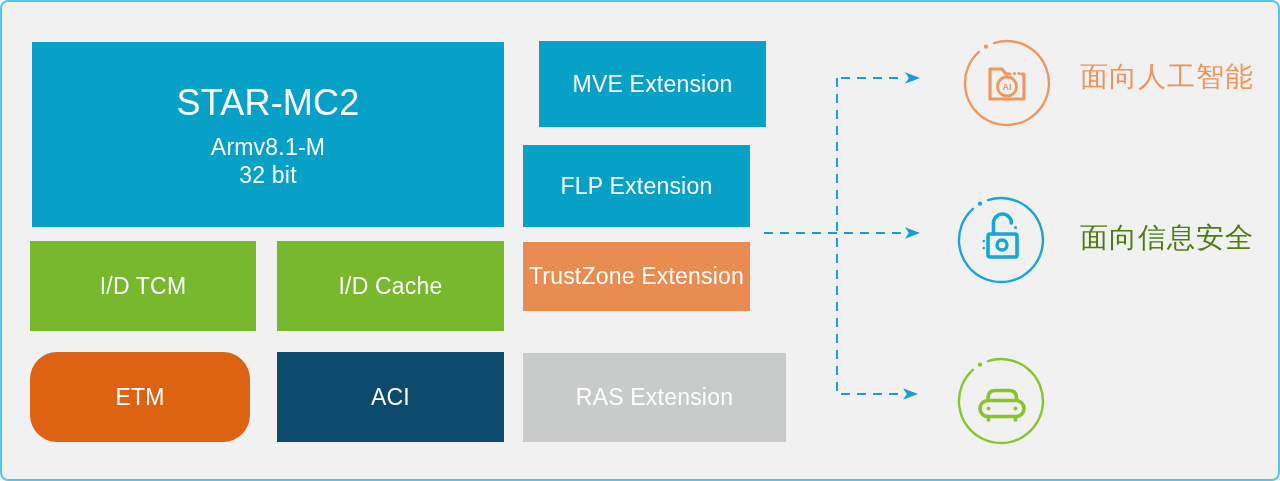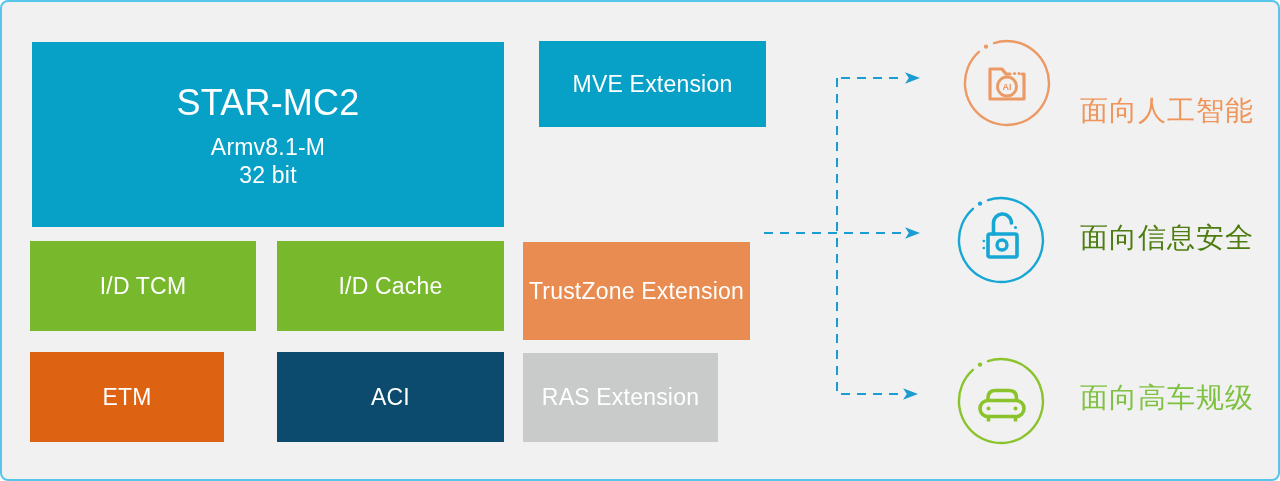--- a/index.html
+++ b/index.html
@@ -35,24 +35,24 @@
   .orange-dark  { background: #DD6212; }
   .orange-light { background: #E98C52; }
   .gray-dark    { background: #0c4a6e; }
   .gray-light   { background: #C9CACA; }
 
   .b-star     { left: 30px;  top: 40px;  width: 472px; height: 185px; flex-direction: column; }
   .b-mve      { left: 521px; top: 39px;  width: 227px; height: 86px; margin-left: 16px; }
   .b-flp      { left: 521px; top: 143px; width: 227px; height: 82px; }
   .b-idtcm    { left: 28px;  top: 239px; width: 226px; height: 90px; }
   .b-idcache  { left: 275px; top: 239px; width: 227px; height: 90px; }
-  .b-trustzone{ left: 521px; top: 240px; width: 227px; height: 98px; }
-  .b-etm      { left: 28px;  top: 350px; width: 194px; height: 90px; }
+  .b-trustzone{ left: 521px; top: 240px; width: 227px; height: 69px; }
+  .b-etm      { left: 28px;  top: 350px; width: 220px; height: 90px; border-radius: 27px; }
   .b-aci      { left: 275px; top: 350px; width: 227px; height: 90px; }
-  .b-ras      { left: 521px; top: 351px; width: 195px; height: 89px; }
+  .b-ras      { left: 521px; top: 351px; width: 263px; height: 89px; }
 
   .main-title {
     font-size: 36px;
     line-height: 44px;
     margin-bottom: 8px;
   }
   .main-sub {
     font-size: 23px;
     line-height: 28px;
   }
@@ -75,36 +75,37 @@
 
   .target-label {
     position: absolute;
     left: 1078px;
     font-size: 28px;
     line-height: 34px;
     letter-spacing: 1px;
     white-space: nowrap;
     user-select: none;
   }
-  .label-ai   { top: 58px;  color: #F0945A; margin-top: 34px; }
+  .label-ai   { top: 58px;  color: #F0945A; }
   .label-sec  { top: 219px; color: #4d7c0f; }
   .label-auto { top: 379px; color: #7FC140; }
 </style>
 </head>
 <body>
 
 <div class="canvas">
 
   <div class="block teal b-star">
     <div class="main-title">STAR-MC2</div>
     <div class="main-sub">Armv8.1-M</div>
     <div class="main-sub">32 bit</div>
   </div>
 
   <div class="block teal b-mve">MVE Extension</div>
+  <div class="block teal b-flp">FLP Extension</div>
   <div class="block green b-idcache">I/D Cache</div>
   <div class="block green b-idtcm">I/D TCM</div>
   <div class="block orange-light b-trustzone">TrustZone Extension</div>
   <div class="block orange-dark b-etm">ETM</div>
   <div class="block gray-dark b-aci">ACI</div>
   <div class="block gray-light b-ras">RAS Extension</div>
 
   <svg class="arrows" viewBox="0 0 1276 477" xmlns="http://www.w3.org/2000/svg">
     <g stroke="#1B9DD1" stroke-width="2" fill="none" stroke-dasharray="9 7">
       <path d="M762 231 H902"></path>
@@ -144,15 +145,14 @@
 
   <svg class="target-icon icon-car" viewBox="0 0 92 92" xmlns="http://www.w3.org/2000/svg">
     <path d="M 33 6.1 A 42 42 0 1 1 17.9 14.8" fill="none" stroke="#8AC32B" stroke-width="2.4" stroke-linecap="round"></path>
     <circle cx="25" cy="9.6" r="2.2" fill="#8AC32B"></circle>
     <path d="M 33 46 V 43 Q 33 35.5 40.5 35.5 H 54 Q 61.5 35.5 61.5 43 V 46" fill="none" stroke="#8AC32B" stroke-width="3.6"></path>
     <rect x="25" y="45.5" width="44" height="16" rx="8" fill="none" stroke="#8AC32B" stroke-width="3.6"></rect>
     <circle cx="33.5" cy="53.5" r="2" fill="#8AC32B"></circle>
     <circle cx="60.5" cy="53.5" r="2" fill="#8AC32B"></circle>
     <path d="M 33.5 62 V 66.5 M 60.5 62 V 66.5" fill="none" stroke="#8AC32B" stroke-width="3.6"></path>
   </svg>
-  <div class="target-label label-auto">面向高车规级</div>
 
 </div>
 
 </body></html>

